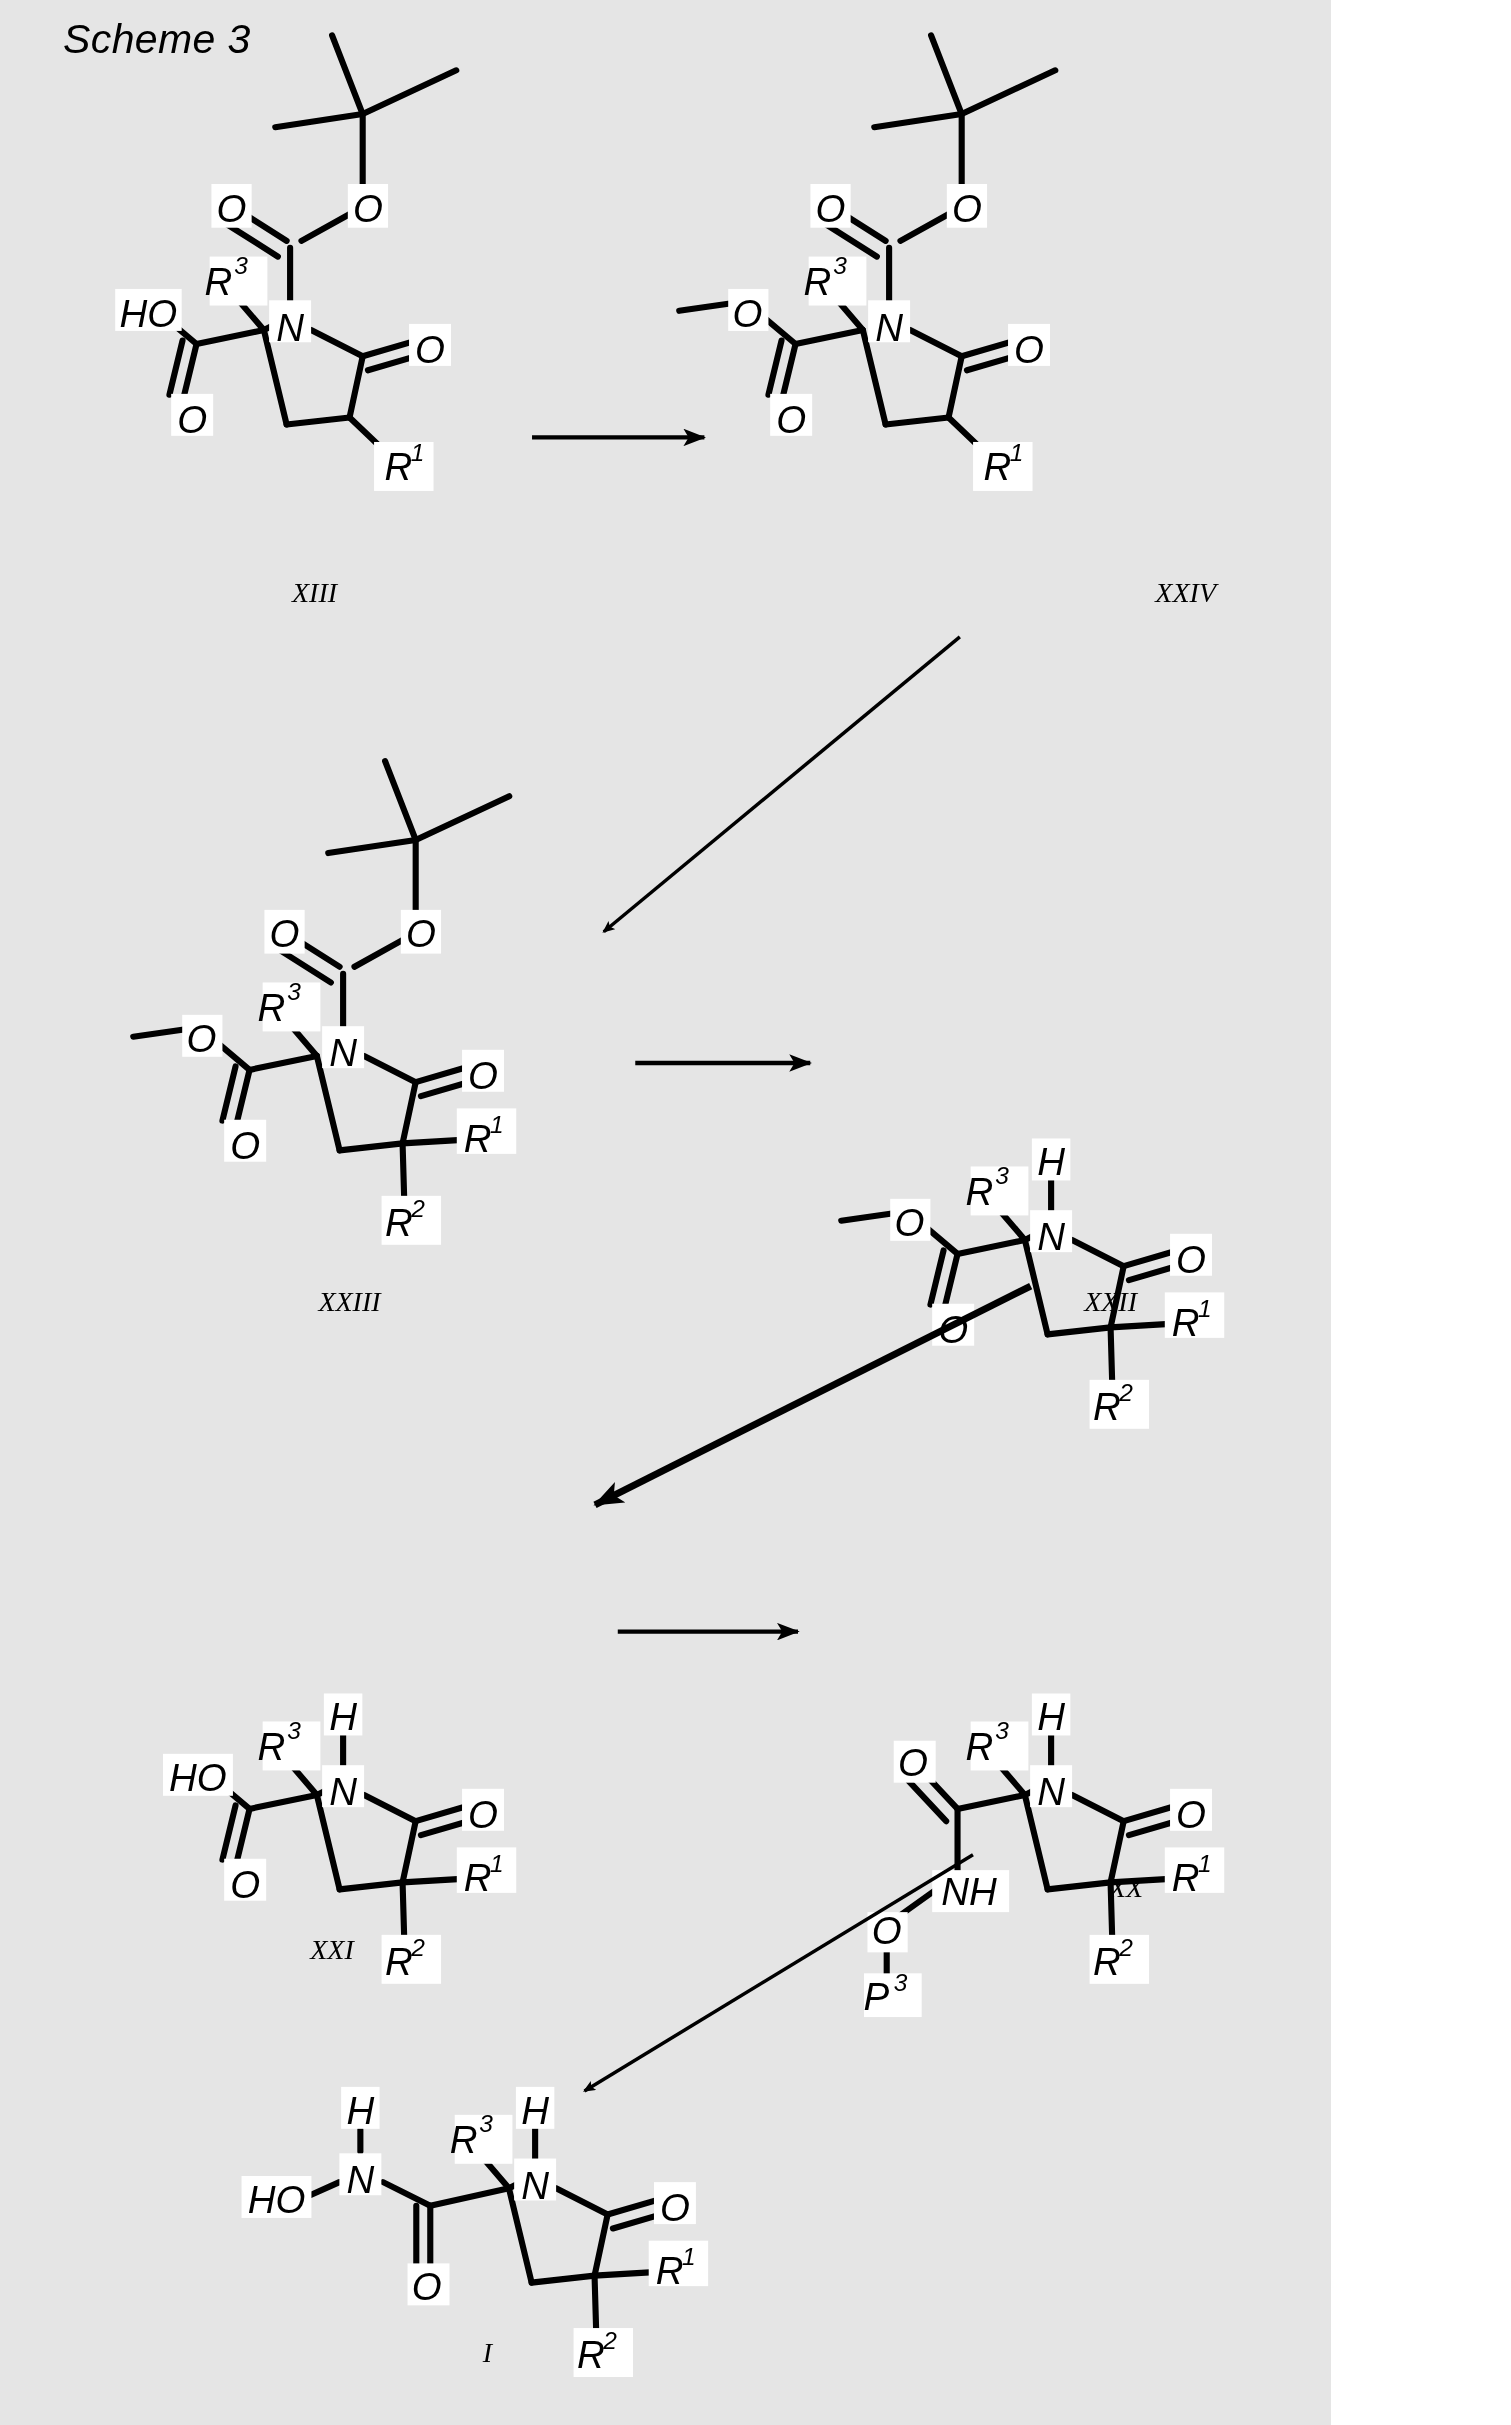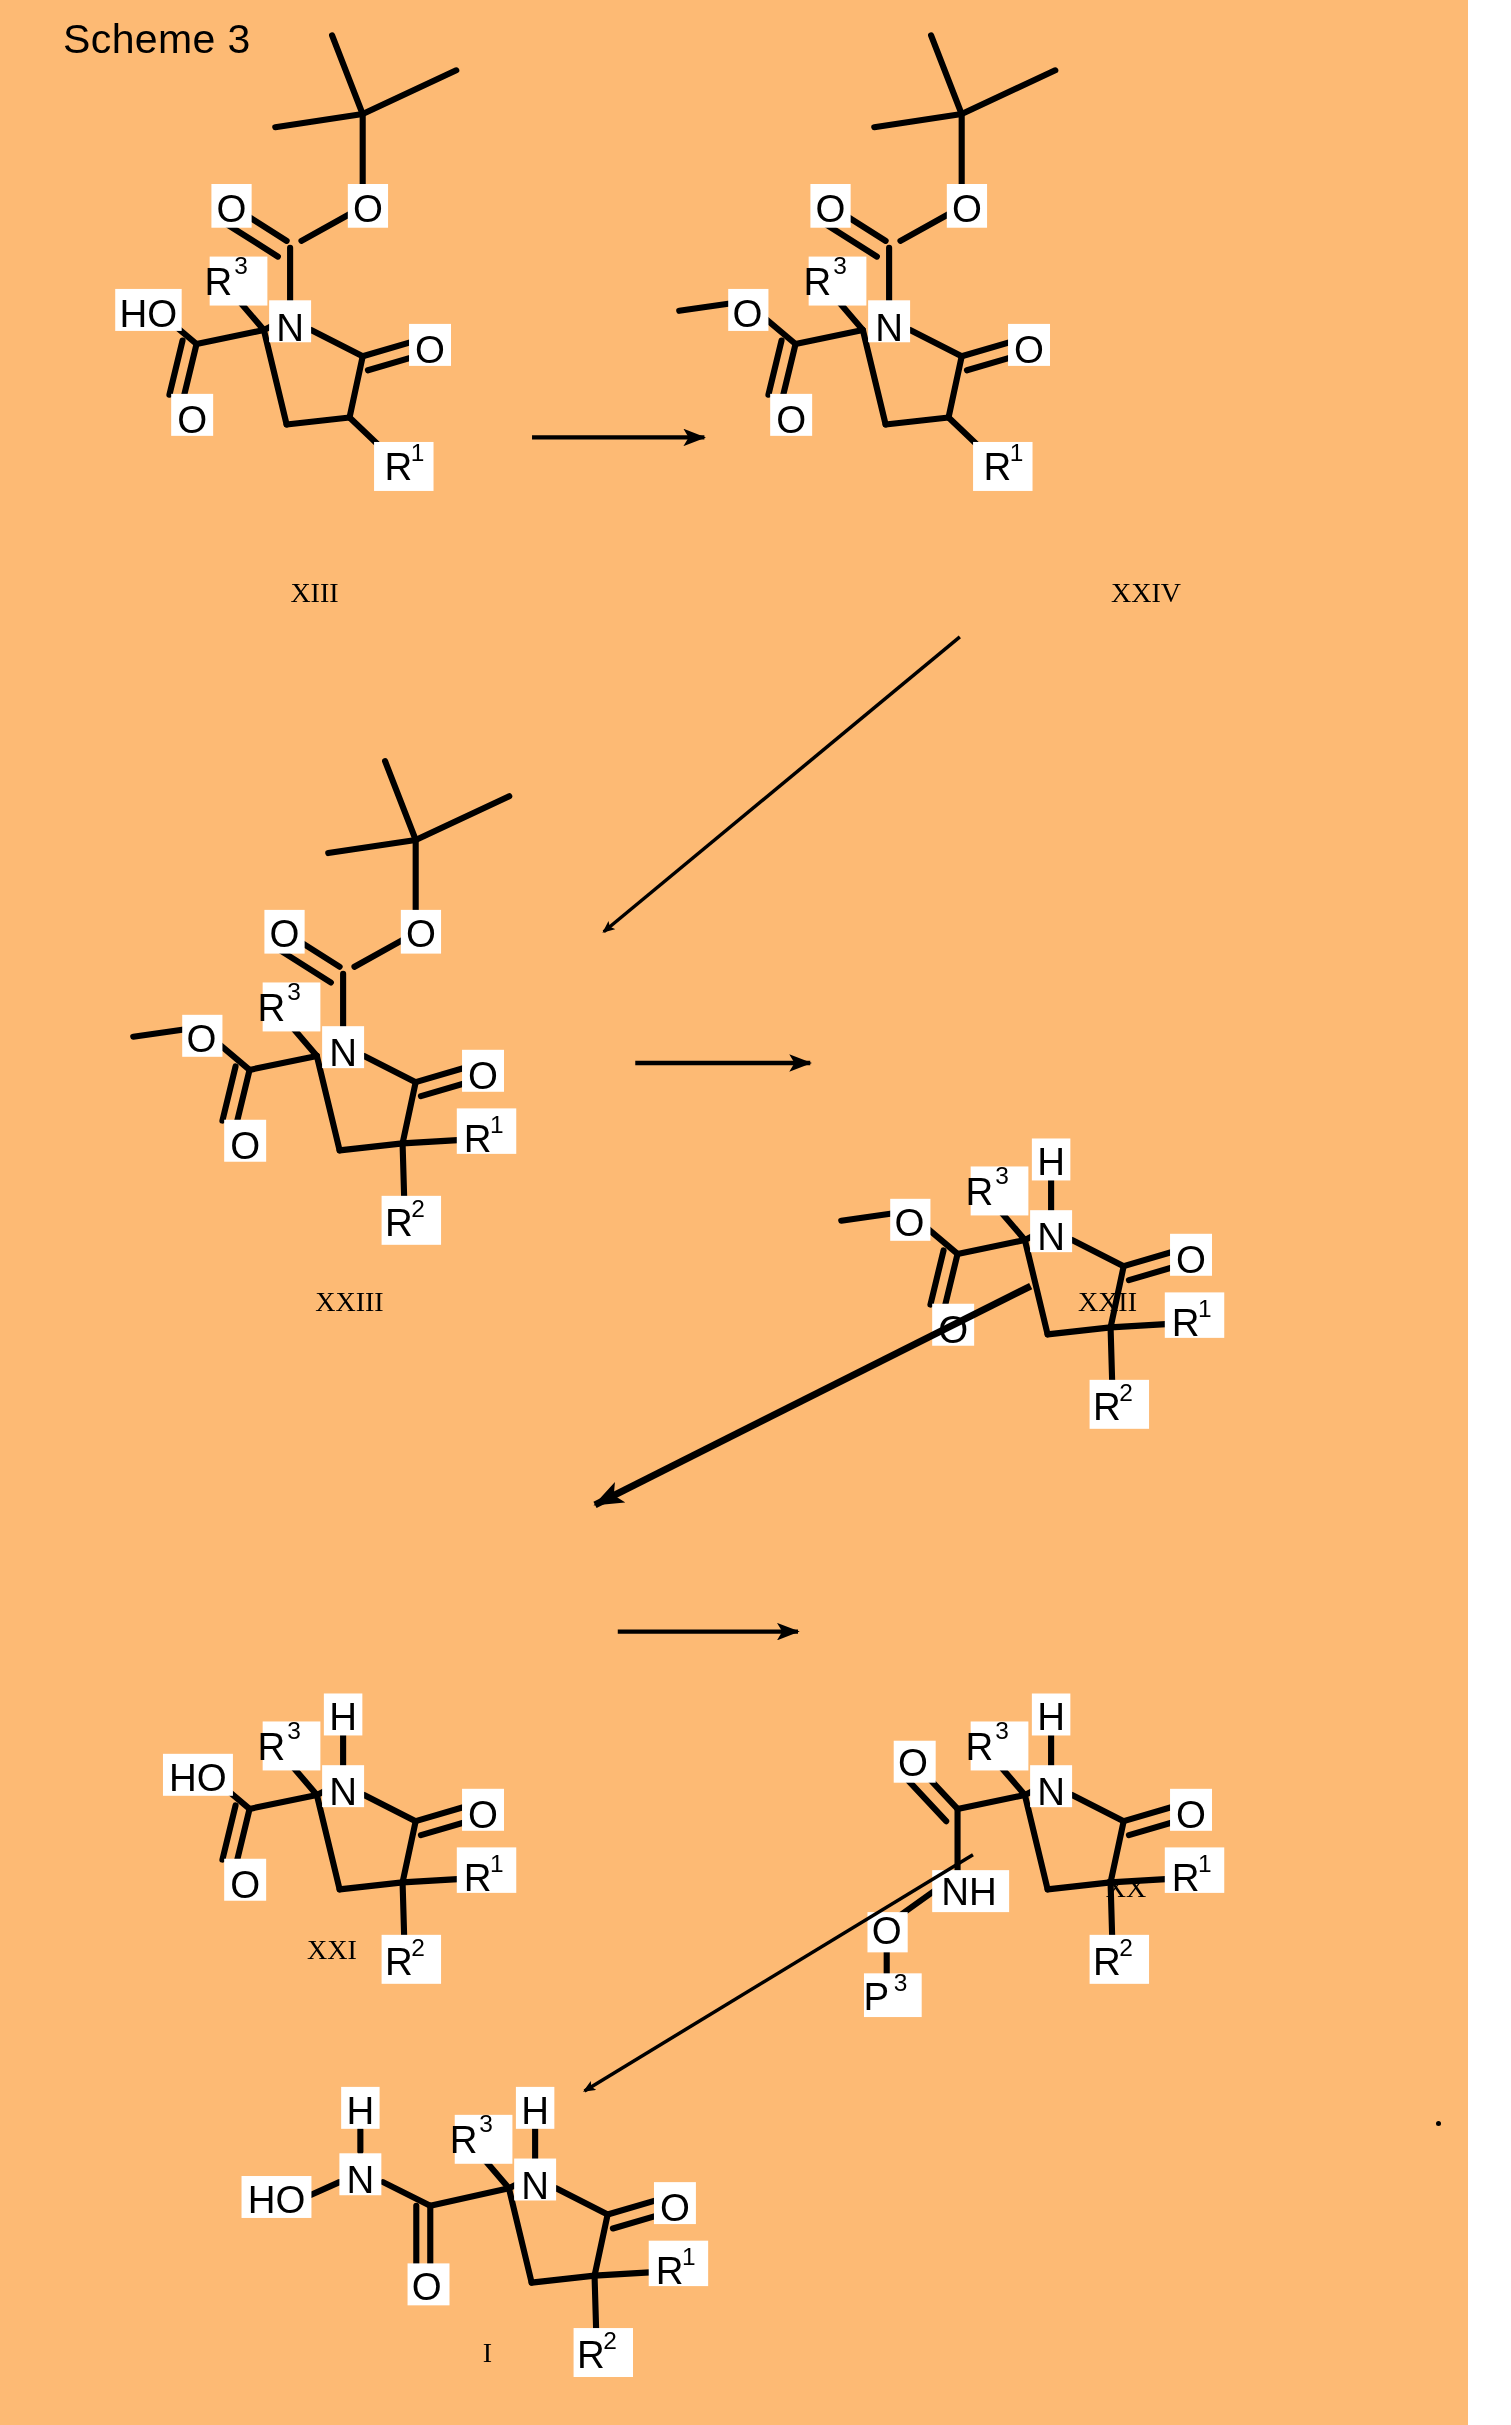--- a/index.html
+++ b/index.html
@@ -2,25 +2,26 @@
 <html style="font-size:14px"><head>
 <meta charset="utf-8">
 <style>
   html, body {
     margin: 0;
     padding: 0;
     background: #ffffff;
   }
   #page {
     position: relative;
-    width: 1468px;
+    width: 1331px;
     height: 2426px;
-    background: #fdba74;
+    background: #e5e5e5;
     overflow: hidden;
     font-family: "Liberation Sans", sans-serif;
+    font-style: italic;
   }
   .scheme-title {
     position: absolute;
     left: 63px;
     top: 15.7px;
     font-family: "Liberation Sans", sans-serif;
     font-size: 41px;
     color: #000000;
     letter-spacing: 0.4px;
     white-space: nowrap;
@@ -184,21 +185,21 @@
         <text class="atom" x="422" y="390" text-anchor="middle">O</text>
         <text class="atom" x="150" y="470" text-anchor="middle">O</text>
         <text class="atom" x="100" y="348" text-anchor="middle">O</text>
         <text class="atom" x="196" y="312" text-anchor="end">R</text>
         <text class="sub" x="198" y="288" text-anchor="start">3</text>
         <text class="atom" x="370" y="524" text-anchor="start">R</text>
         <text class="sub" x="400" y="502" text-anchor="start">1</text>
       </g>
     </svg>
   </div>
-  <div class="roman" style="left:1076px; top:577px; width:140px;">XXIV</div>
+  <div class="roman" style="left:1076px; top:577px; width:140px;text-align:right;">XXIV</div>
 
   <div class="struct" style="left:114px; top:748px;">
     <svg width="411" height="350" viewBox="0 0 470 400">
       <g stroke="#000" stroke-width="7" fill="none" stroke-linecap="round">
         <line x1="310" y1="15" x2="345" y2="105"></line>
         <line x1="345" y1="105" x2="452" y2="55"></line>
         <line x1="345" y1="105" x2="245" y2="120"></line>
         <line x1="345" y1="105" x2="345" y2="190"></line>
         <line x1="338" y1="215" x2="275" y2="250"></line>
         <line x1="258" y1="250" x2="198" y2="212"></line>

